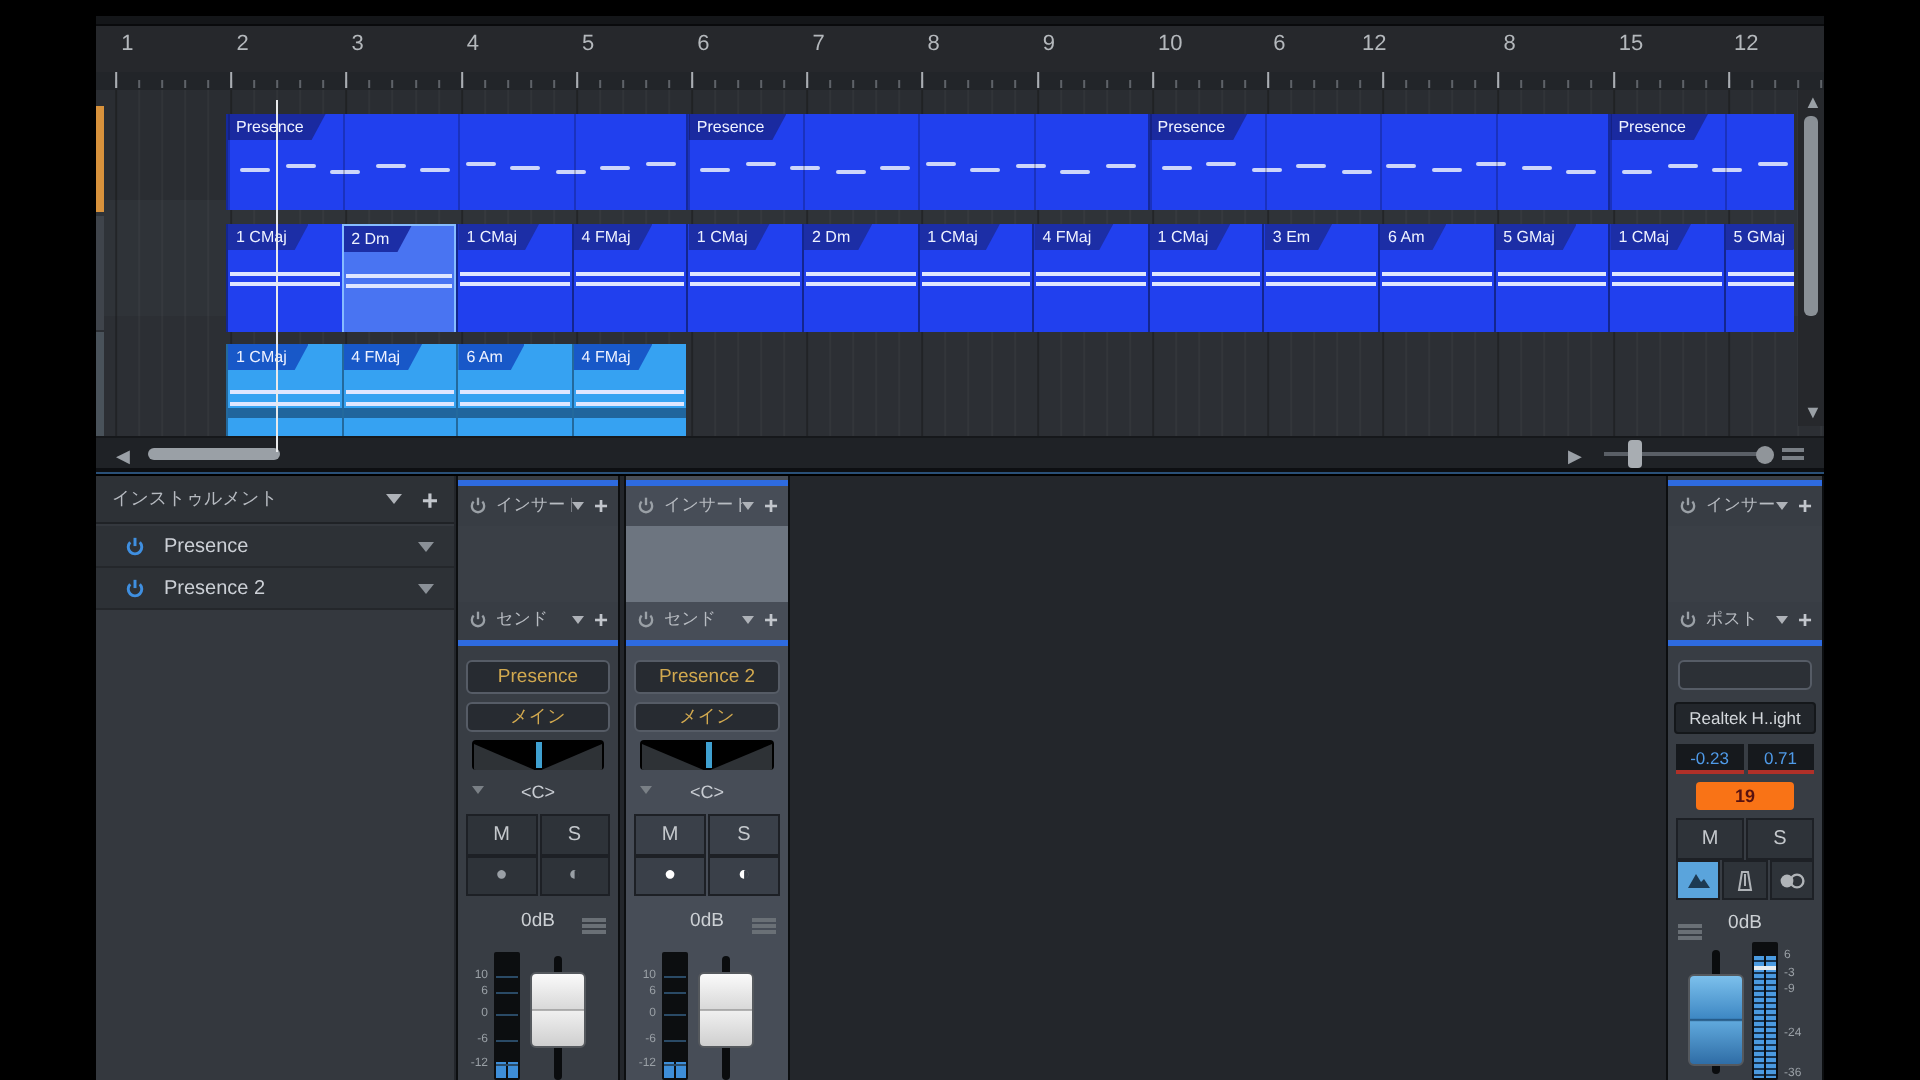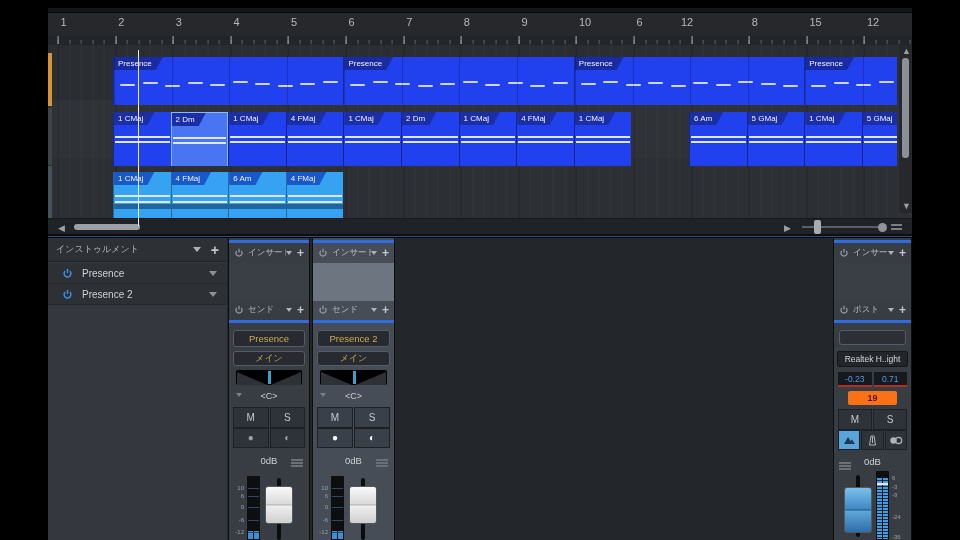--- a/index.html
+++ b/index.html
@@ -259,20 +259,25 @@
           <div class="part p-c1" style="left: 403.2px; width: 57.6px;">
             <div class="ptab">4 FMaj</div>
             <div class="noteline" style="top: 24px; left: 1px; right: 1px;"></div>
             <div class="noteline" style="top: 29px; left: 1px; right: 1px;"></div>
           </div>
           <div class="part p-c1" style="left: 460.8px; width: 57.6px;">
             <div class="ptab">1 CMaj</div>
             <div class="noteline" style="top: 24px; left: 1px; right: 1px;"></div>
             <div class="noteline" style="top: 29px; left: 1px; right: 1px;"></div>
           </div>
+          <div class="part p-c1" style="left: 518.4px; width: 57.6px;">
+            <div class="ptab">3 Em</div>
+            <div class="noteline" style="top: 24px; left: 1px; right: 1px;"></div>
+            <div class="noteline" style="top: 29px; left: 1px; right: 1px;"></div>
+          </div>
           <div class="part p-c1" style="left: 576px; width: 57.6px;">
             <div class="ptab">6 Am</div>
             <div class="noteline" style="top: 24px; left: 1px; right: 1px;"></div>
             <div class="noteline" style="top: 29px; left: 1px; right: 1px;"></div>
           </div>
           <div class="part p-c1" style="left: 633.6px; width: 57.6px;">
             <div class="ptab">5 GMaj</div>
             <div class="noteline" style="top: 24px; left: 1px; right: 1px;"></div>
             <div class="noteline" style="top: 29px; left: 1px; right: 1px;"></div>
           </div>

